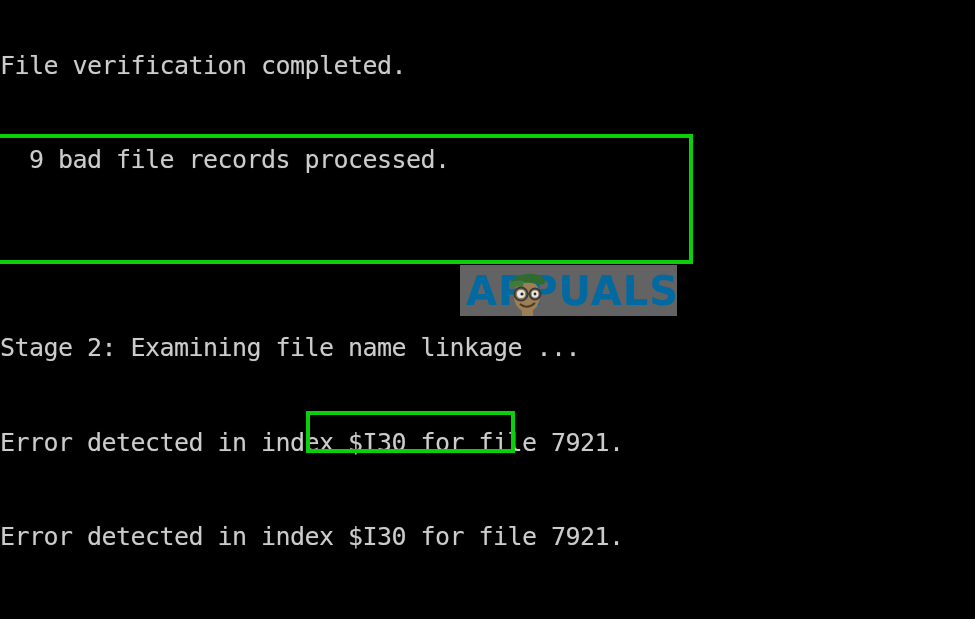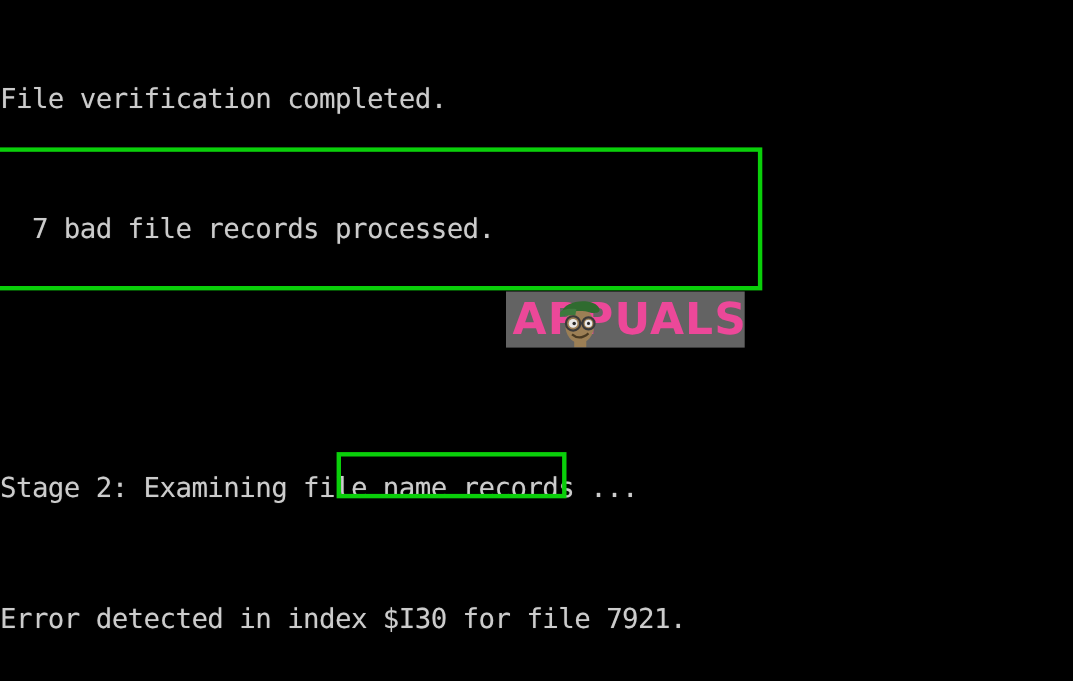--- a/index.html
+++ b/index.html
@@ -25,21 +25,20 @@
     font-size: 25px;
     line-height: 31.4px;
     color: #cccccc;
     white-space: pre;
     letter-spacing: -0.55px;
     text-shadow: 0 0 1px rgba(200,200,200,0.35);
   }
   #console .line {
     height: 31.4px;
     display: block;
-    margin-top: 24px;
   }
   
   .hl-box {
     position: absolute;
     border: 4px solid #0ACF0A;
     box-sizing: border-box;
     pointer-events: none;
   }
   #hl-errors {
     left: -4px;
@@ -62,21 +61,21 @@
     height: 51px;
     background: rgba(160,160,160,0.62);
     display: flex;
     align-items: center;
     overflow: hidden;
   }
   #watermark .wm-text {
     font-family: "DejaVu Sans", "Liberation Sans", sans-serif;
     font-weight: bold;
     font-size: 40px;
-    color: #ec4899;
+    color: #0369a1;
     letter-spacing: 1px;
     line-height: 1;
     margin-left: 6px;
     position: relative;
     z-index: 1;
   }
   #watermark .wm-mascot {
     position: absolute;
     left: 40px;
     top: 1px;
@@ -85,23 +84,23 @@
     z-index: 2;
   }
 </style>
 </head>
 <body>
 
 <div id="screen">
 
   <div id="console">
     <span class="line">File verification completed.</span>
-    <span class="line">  7 bad file records processed.</span>
+    <span class="line">  9 bad file records processed.</span>
     <span class="line"></span>
-    <span class="line">Stage 2: Examining file name records ...</span>
+    <span class="line">Stage 2: Examining file name linkage ...</span>
     <span class="line">Error detected in index $I30 for file 7921.</span>
     <span class="line">Error detected in index $I30 for file 7921.</span>
     
     
     
     
     
     
     
     

